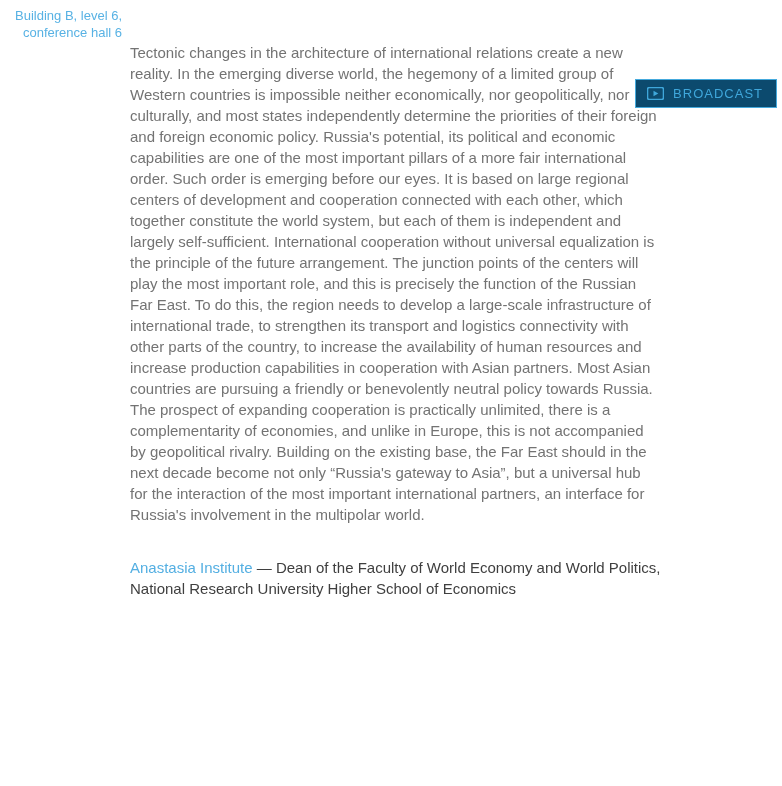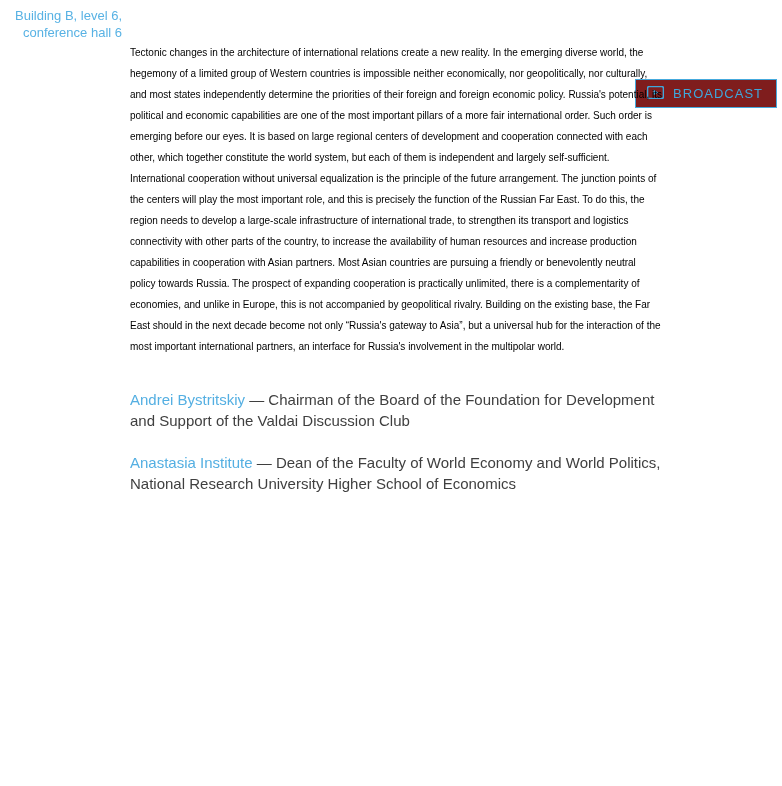--- a/index.html
+++ b/index.html
@@ -39,39 +39,39 @@
     color: #1d1d30;
     width: 630px;
     margin: 0;
   }
 
   .broadcast-btn {
     position: absolute;
     top: 79px;
     right: 5px;
     display: flex;
-    align-items: flex-start;
+    align-items: center;
     gap: 9px;
     padding: 6px 13px 6px 11px;
     border: 1px solid #45aadd;
-    background: #7f1d1d;
+    background: #0c4a6e;
     color: #3fa7db;
     font-family: "Liberation Sans", sans-serif;
     font-size: 13px;
     letter-spacing: 1px;
     cursor: pointer;
   }
   .broadcast-btn svg { display: block; }
 
   .description {
     width: 532px;
     margin-top: 40px;
-    font-size: 10px;
+    font-size: 15px;
     line-height: 21px;
-    color: #000000;
+    color: #737373;
   }
 
   .section { width: 532px; font-size: 15px; line-height: 21px; color: #3f3f3f; }
   .section.moderator { margin-top: 32px; }
   .section.panellists { margin-top: 21px; }
   .section-heading { font-size: 15px; line-height: 21px; color: #3f3f3f; }
 
   a.person-link {
     color: #54afe2;
     text-decoration: none;
@@ -95,21 +95,20 @@
     </span>
     <span>BROADCAST</span>
   </button>
 
   <div class="main">
 
 
     <p class="description">Tectonic changes in the architecture of international relations create a new reality. In the emerging diverse world, the hegemony of a limited group of Western countries is impossible neither economically, nor geopolitically, nor culturally, and most states independently determine the priorities of their foreign and foreign economic policy. Russia's potential, its political and economic capabilities are one of the most important pillars of a more fair international order. Such order is emerging before our eyes. It is based on large regional centers of development and cooperation connected with each other, which together constitute the world system, but each of them is independent and largely self-sufficient. International cooperation without universal equalization is the principle of the future arrangement. The junction points of the centers will play the most important role, and this is precisely the function of the Russian Far East. To do this, the region needs to develop a large-scale infrastructure of international trade, to strengthen its transport and logistics connectivity with other parts of the country, to increase the availability of human resources and increase production capabilities in cooperation with Asian partners. Most Asian countries are pursuing a friendly or benevolently neutral policy towards Russia. The prospect of expanding cooperation is practically unlimited, there is a complementarity of economies, and unlike in Europe, this is not accompanied by geopolitical rivalry. Building on the existing base, the Far East should in the next decade become not only “Russia's gateway to Asia”, but a universal hub for the interaction of the most important international partners, an interface for Russia's involvement in the multipolar world.</p>
 
     <div class="section moderator">
-      <p class="person"><a class="person-link">Andrei Bystritskiy</a><span> — Chairman of the Board of the Foundation for Development and Support of the Valdai Discussion Club</span></p>
     </div>
 
     <div class="section panellists">
 
 
       <p class="person"><a class="person-link">Anastasia Institute</a><span> — Dean of the Faculty of World Economy and World Politics, National Research University Higher School of Economics</span></p>
 
     </div>
 
   </div>

